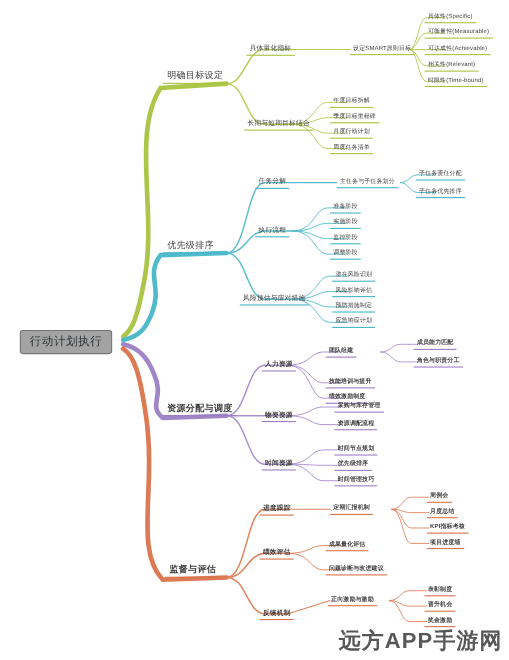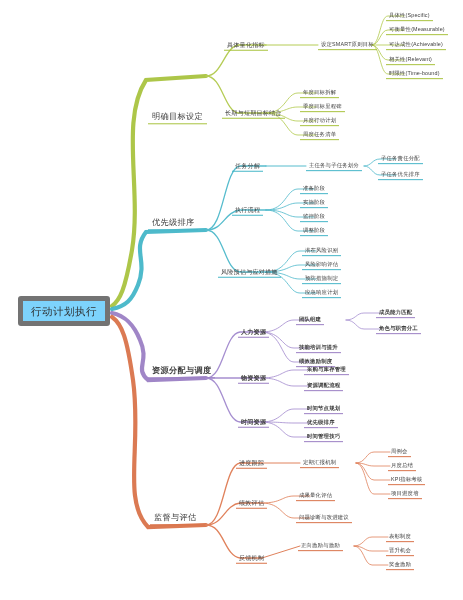--- a/index.html
+++ b/index.html
@@ -13,22 +13,22 @@
   .node{
     position:absolute;
     white-space:nowrap;
     box-sizing:border-box;
     line-height:1.15;
     transform:translateY(-50%);
   }
   .node .lbl{display:block;}
   
   .root{
-    background:#7dd3fc;
-    border:5px solid #737373;
+    background:#a3a3a3;
+    border:1px solid #737373;
     border-radius:3px;
     padding:4px 8px;
     font-size:10.5px;
     color:#2f3436;
     letter-spacing:0.5px;
   }
   
   .lvl1{
     font-size:8.2px;
     padding:1px 4px 2px 4px;
@@ -45,21 +45,21 @@
     font-size:5.4px;
     padding:1px 3px 1.5px 3px;
     color:#4a4a4a;
     letter-spacing:.15px;
   }
   
   .u{border-bottom:0.9px solid currentColor;}
   .b-green{color:#a9c33f;}
   .b-cyan{color:#45b6c8;}
   .b-purple{color:#9b7fc4;font-weight:bold;}
-  .b-orange{color:#d9734a;}
+  .b-orange{color:#d9734a;font-weight:bold;}
   .t-dark{color:#3d3d3d;}
   .watermark{
     position:absolute;
     right:6px;bottom:4px;
     font-size:20px;
     font-weight:bold;
     color:rgba(40,40,40,.78);
     letter-spacing:1px;
     font-family:"Liberation Sans","DejaVu Sans",sans-serif;
   }
@@ -146,21 +146,21 @@
       <path d="M354,546 C364,546 364,537 372,537 L388,537" stroke="#e0825c" stroke-width=".8"></path>
       <path d="M354,546 C364,546 364,551 372,551 L388,551" stroke="#e0825c" stroke-width=".8"></path>
       <path d="M354,546 C364,546 364,565 372,565 L388,565" stroke="#e0825c" stroke-width=".8"></path>
     </g>
   </svg>
 
   <div class="node root" style="left:18px;top:311px;">
     <span class="lbl">行动计划执行</span>
   </div>
 
-  <div class="node lvl1 u b-green" style="left:148px;top:70px;margin-top:48px;">
+  <div class="node lvl1 u b-green" style="left:148px;top:70px;">
     <span class="lbl t-dark">明确目标设定</span>
   </div>
   <div class="node lvl1 u b-cyan" style="left:148px;top:224px;">
     <span class="lbl t-dark">优先级排序</span>
   </div>
   <div class="node lvl1 u b-purple" style="left:148px;top:372px;">
     <span class="lbl t-dark">资源分配与调度</span>
   </div>
   <div class="node lvl1 u b-orange" style="left:150px;top:519px;">
     <span class="lbl t-dark">监督与评估</span>
@@ -322,14 +322,17 @@
   <div class="node lvl3 u b-orange" style="left:386px;top:537px;">
     <span class="lbl t-dark">表彰制度</span>
   </div>
   <div class="node lvl3 u b-orange" style="left:386px;top:551px;">
     <span class="lbl t-dark">晋升机会</span>
   </div>
   <div class="node lvl3 u b-orange" style="left:386px;top:565px;">
     <span class="lbl t-dark">奖金激励</span>
   </div>
 
+  <div class="watermark">
+    <span>远方APP手游网</span>
+  </div>
 
 </div>
 
 </body></html>

